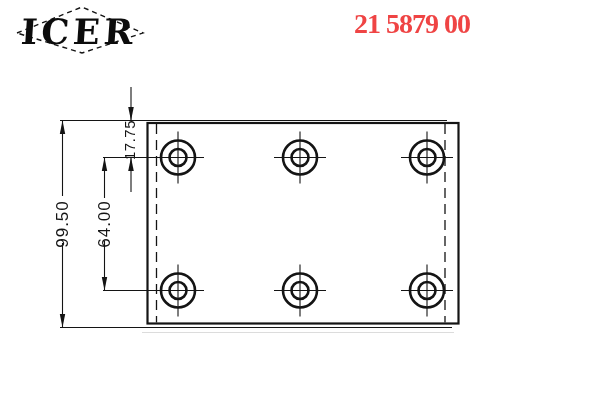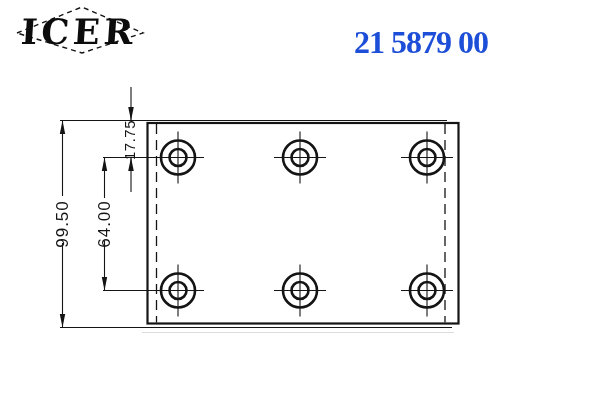--- a/index.html
+++ b/index.html
@@ -10,23 +10,23 @@
   
   .logo{position:absolute;left:6px;top:2px;width:148px;height:58px;}
   .logo svg{position:absolute;left:0;top:0;}
   .logo-text{
     position:absolute;left:15px;top:12px;
     font-family:"DejaVu Serif",serif;font-weight:bold;font-size:35px;
     line-height:1;letter-spacing:4px;color:#0c0c0c;transform:skewX(-4deg);
     white-space:nowrap;
   }
   .part-number{
-    position:absolute;left:354px;top:26px;
-    font-family:"Liberation Serif",serif;font-weight:bold;font-size:32px;
-    line-height:1;letter-spacing:-1px;color:#1d4ed8;white-space:nowrap;
+    position:absolute;left:354px;top:10px;
+    font-family:"Liberation Serif",serif;font-weight:bold;font-size:28px;
+    line-height:1;letter-spacing:-1px;color:#ef4444;white-space:nowrap;
   }
   
   svg.drawing{position:absolute;left:0;top:0;}
   .ink{stroke:var(--ink,#141414);fill:none;}
   .thick{stroke-width:2.2px;}
   .thin{stroke-width:1.2px;}
   .hair{stroke-width:1.1px;}
   .dashed{stroke-width:1.3px;stroke-dasharray:10 6;}
   .arrow{fill:var(--ink,#141414);stroke:none;}
   .dimtext{

